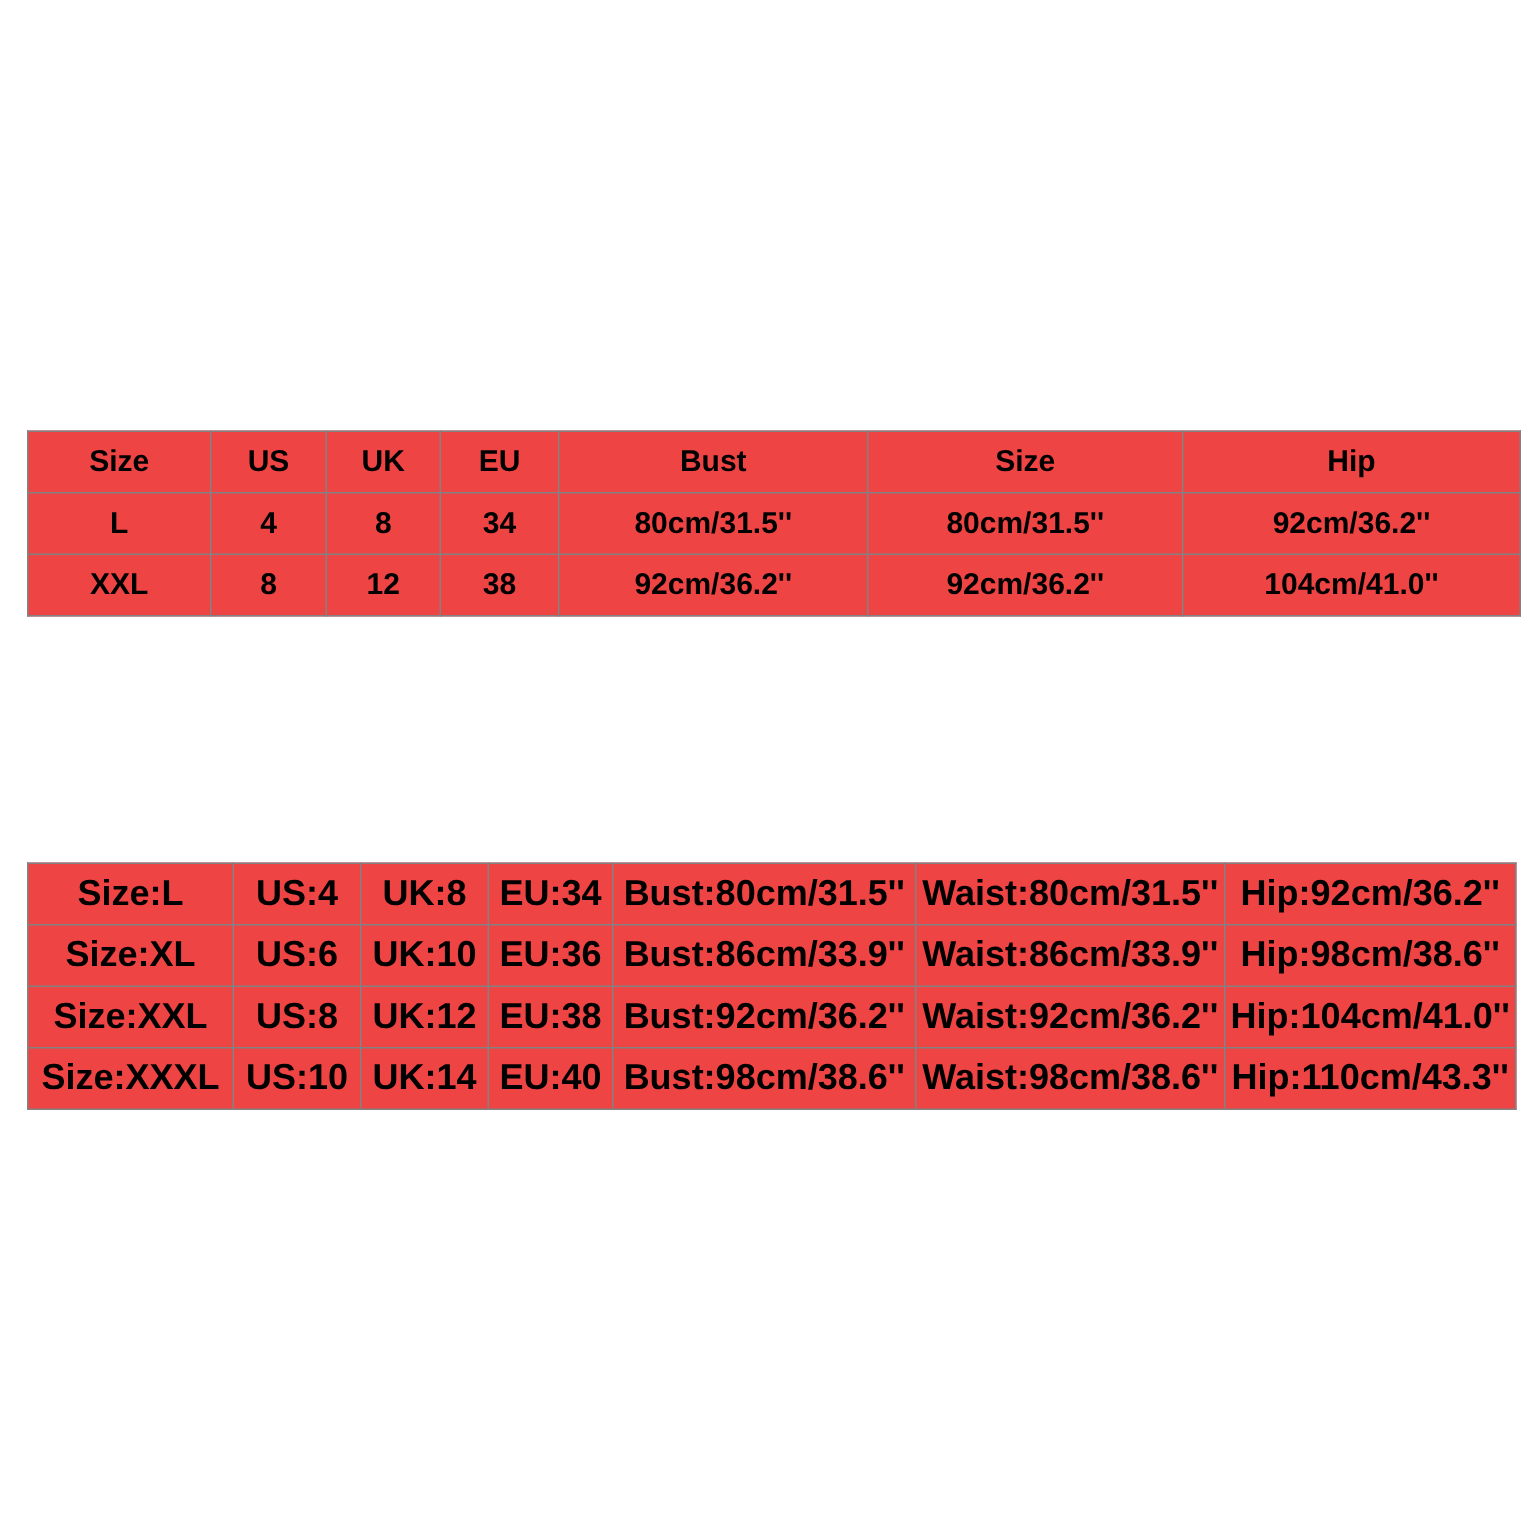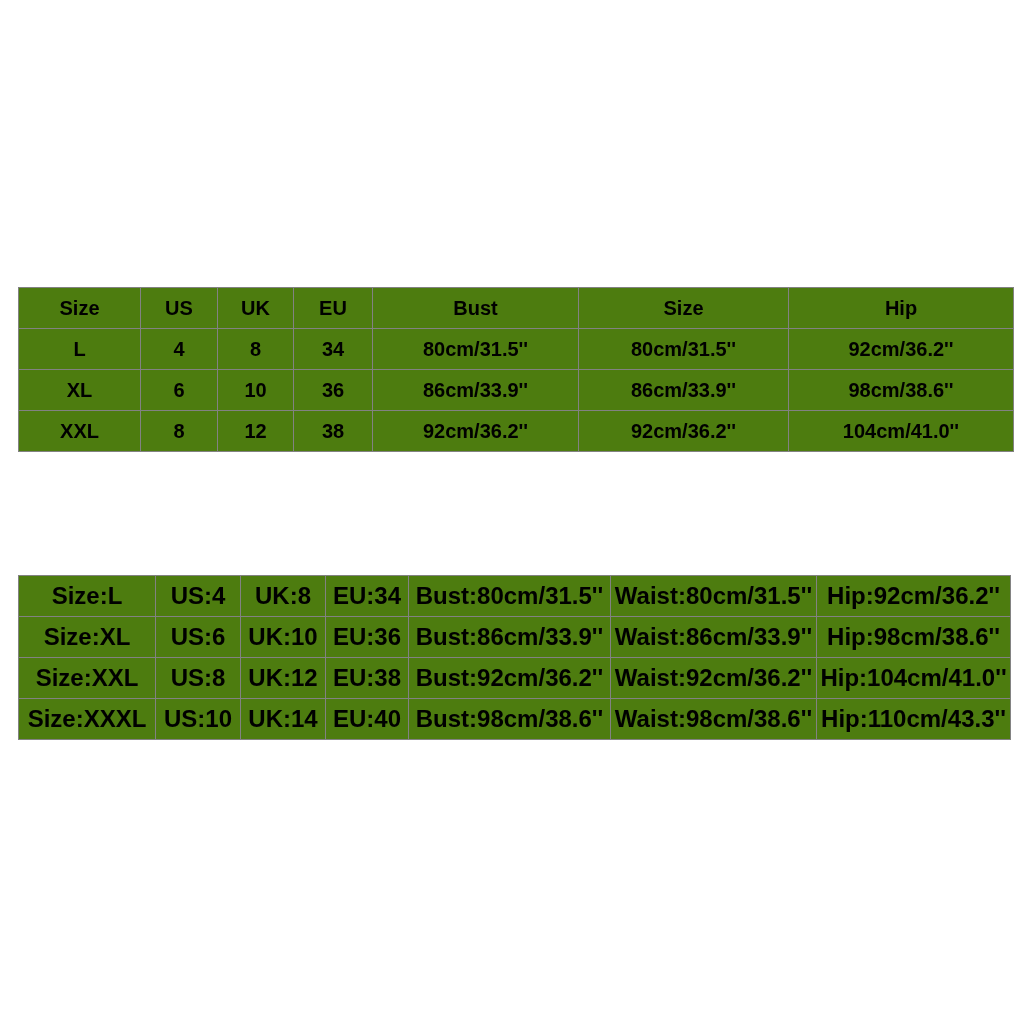--- a/index.html
+++ b/index.html
@@ -14,21 +14,21 @@
   }
   .canvas {
     position: absolute;
     inset: 0;
     background: #ffffff;
   }
   table {
     border-collapse: collapse;
     table-layout: fixed;
     position: absolute;
-    background: #4d7c0f;
+    background: #ef4444;
   }
   #table-header-style {
     left: 18px;
     top: 287px;
     width: 995px;
     font-size: 20px;
   }
   #table-inline-style {
     left: 18px;
     top: 575px;
@@ -75,29 +75,20 @@
     </thead>
     <tbody>
       <tr>
         <td>L</td>
         <td>4</td>
         <td>8</td>
         <td>34</td>
         <td>80cm/31.5''</td>
         <td>80cm/31.5''</td>
         <td>92cm/36.2''</td>
-      </tr>
-      <tr>
-        <td>XL</td>
-        <td>6</td>
-        <td>10</td>
-        <td>36</td>
-        <td>86cm/33.9''</td>
-        <td>86cm/33.9''</td>
-        <td>98cm/38.6''</td>
       </tr>
       <tr>
         <td>XXL</td>
         <td>8</td>
         <td>12</td>
         <td>38</td>
         <td>92cm/36.2''</td>
         <td>92cm/36.2''</td>
         <td>104cm/41.0''</td>
       </tr>

